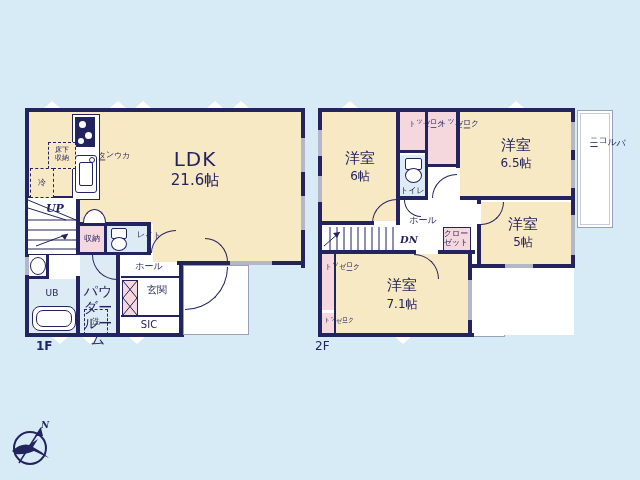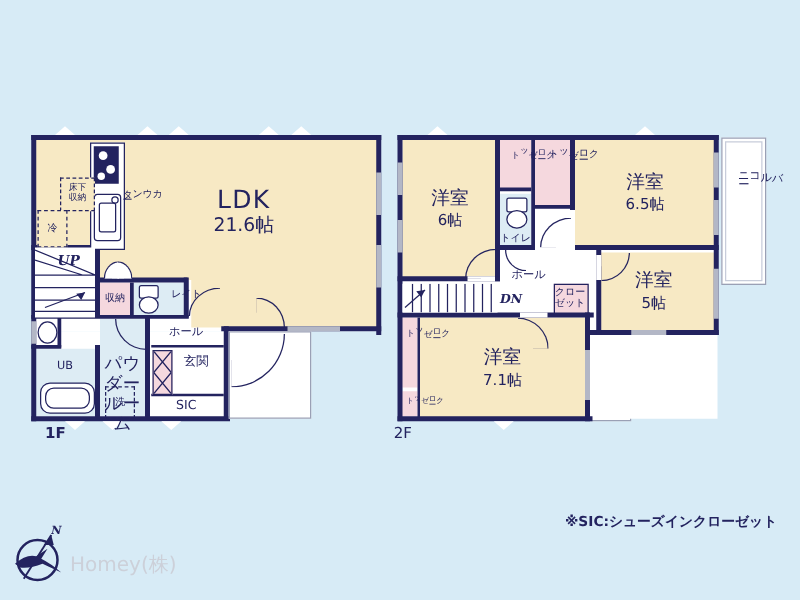--- a/index.html
+++ b/index.html
@@ -230,26 +230,24 @@
     <div class="lbl ctr" style="left:470px;top:137px;width:92px;font-size:15px;">洋室</div>
     <div class="lbl ctr" style="left:470px;top:157px;width:92px;font-size:12px;">6.5帖</div>
     <div class="lbl ctr" style="left:482px;top:216px;width:82px;font-size:15px;">洋室</div>
     <div class="lbl ctr" style="left:482px;top:236px;width:82px;font-size:12px;">5帖</div>
     <div class="lbl ctr" style="left:352px;top:277px;width:100px;font-size:15px;">洋室</div>
     <div class="lbl ctr" style="left:352px;top:298px;width:100px;font-size:12px;">7.1帖</div>
 
     <div class="lbl" style="left:315px;top:340px;font-size:12px;font-weight:normal;">2F</div>
   </div>
 
-  <div class="lbl" style="left:452px;top:412px;font-size:11px;font-weight:bold;">※SIC:シューズインクローゼット</div>
 
   <div class="abs" style="left:10px;top:420px;width:44px;height:50px;">
     <svg width="44" height="50" viewBox="0 0 44 50">
       <circle cx="20" cy="28" r="16" fill="none" stroke="#23235f" stroke-width="2"></circle>
       <line x1="9" y1="43" x2="31" y2="8" stroke="#23235f" stroke-width="1.5"></line>
       <polygon points="31,8 25,16 33,16" fill="#23235f"></polygon>
       <path d="M2,31 Q11,23 19,25 L28,19 L23,27 Q31,31 39,38 L24,31 Q14,35 6,34 Z" fill="#23235f"></path>
     </svg>
     <div class="lbl serifit" style="left:31px;top:0px;font-size:9px;">N</div>
   </div>
-  <div class="lbl" style="left:56px;top:443px;font-size:16px;color:#ccd0d9;">Homey(株)</div>
 
 </div>
 
 </body></html>

